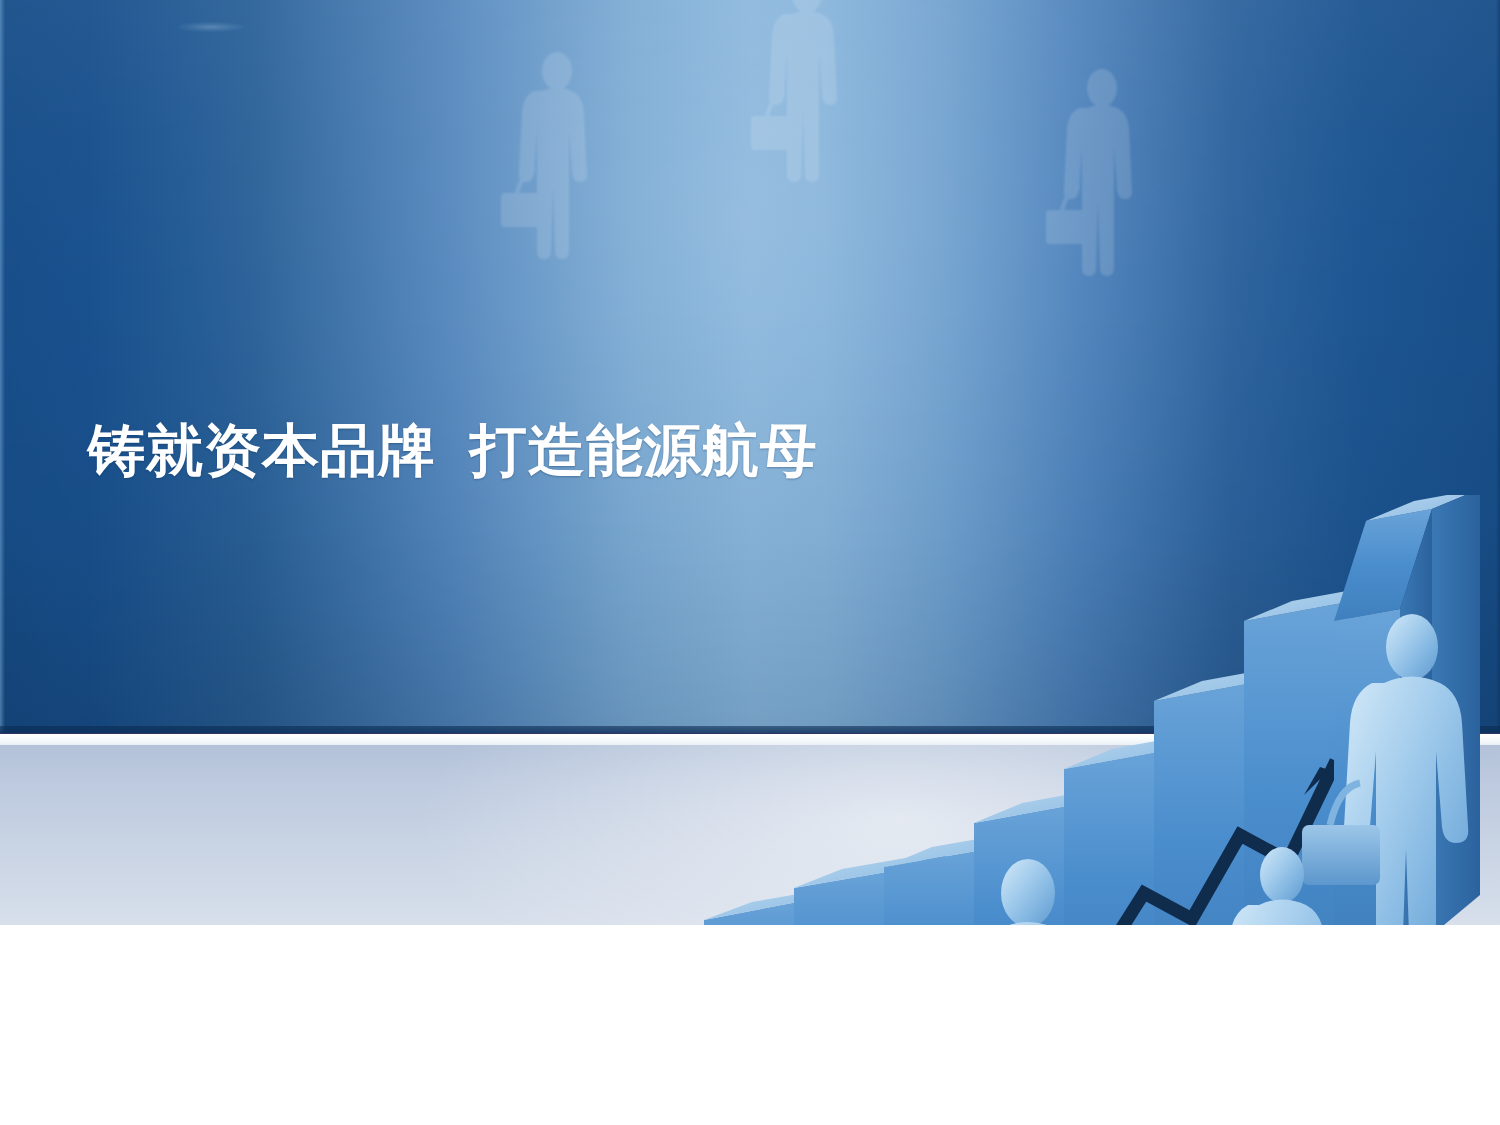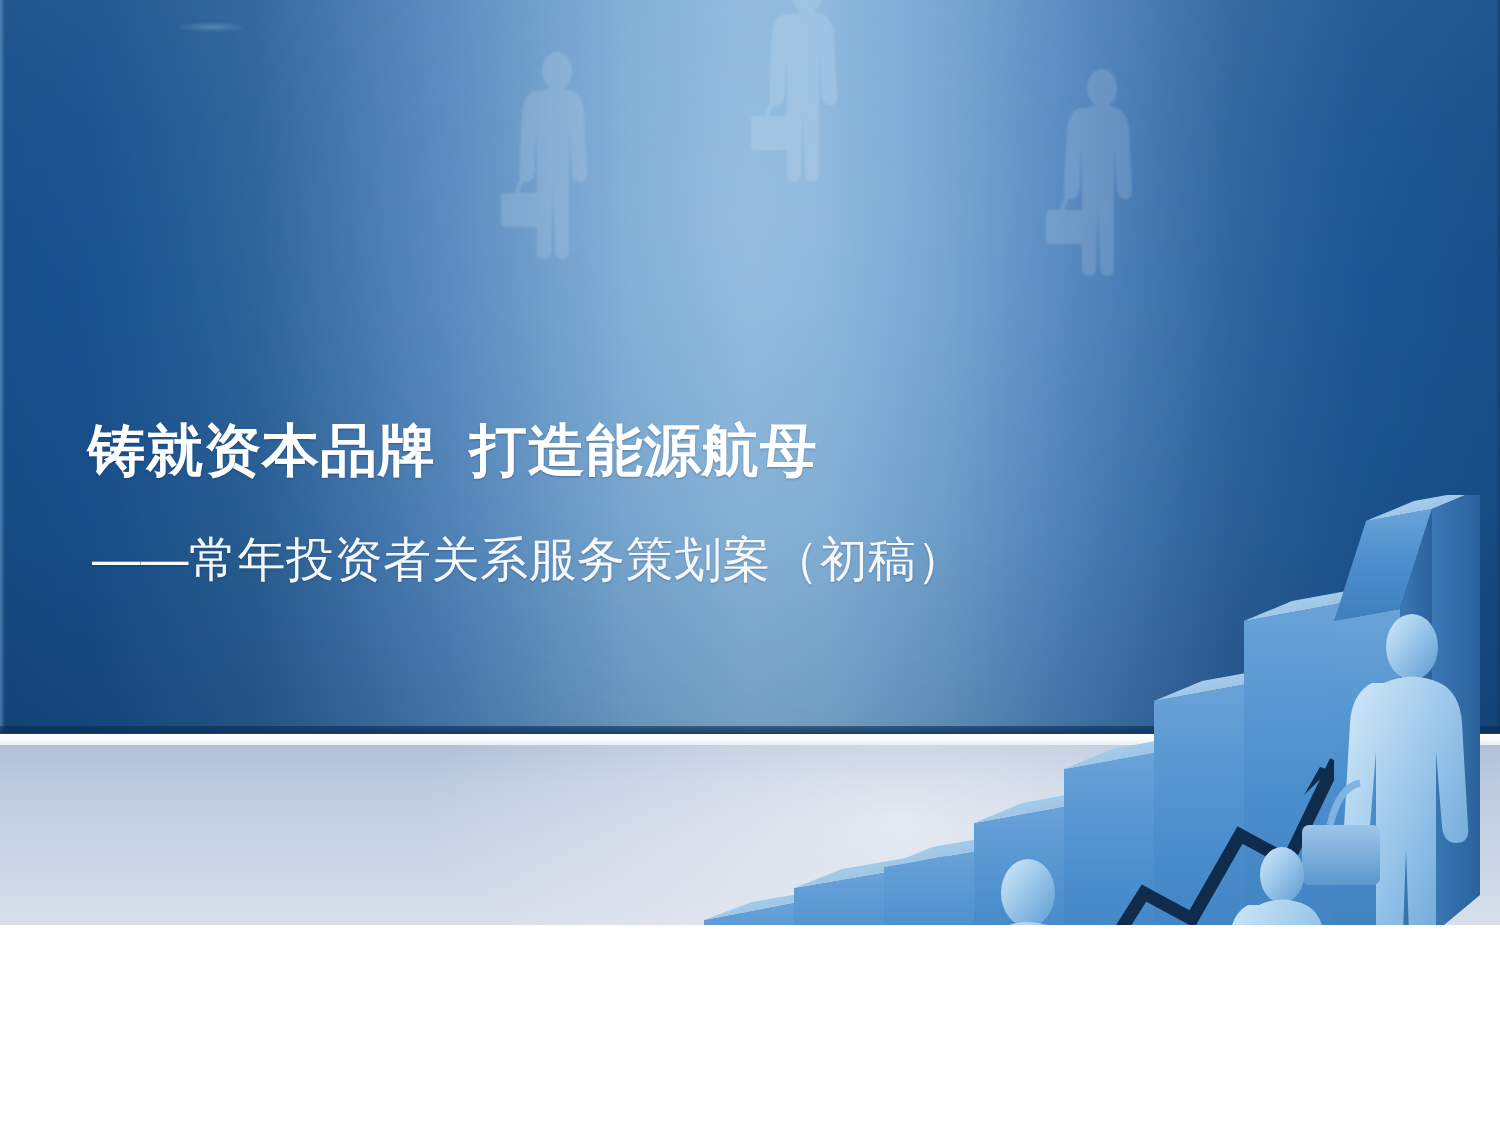--- a/index.html
+++ b/index.html
@@ -323,15 +323,14 @@
         <ellipse cx="330" cy="600" rx="66" ry="15" fill="rgba(120,140,170,0.30)"></ellipse>
         <ellipse cx="338" cy="398" rx="27" ry="34" fill="url(#figG)"></ellipse>
         <path d="M309 434 q29 -14 58 0 q21 11 23 42 l6 108 q2 17 -13 17 q-12 0 -14 -17 l-6 -79 l0 220 q0 16 -14 16 q-12 0 -13 -16 l-4 -118 l-4 118 q-1 16 -13 16 q-14 0 -14 -16 l0 -220 l-6 79 q-2 17 -14 17 q-15 0 -13 -17 l6 -108 q2 -31 23 -42 z" fill="url(#figG)"></path>
         <rect x="224" y="586" width="82" height="62" rx="7" fill="url(#caseG)"></rect>
         <path d="M254 586 q9 -40 31 -44" stroke="#7fb4e0" stroke-width="7" fill="none"></path>
       </g>
     </svg>
   </div>
 
   <div class="title">铸就资本品牌  打造能源航母</div>
-  <div class="subtitle">——常年投资者关系服务策划案（初稿）</div>
 
 </div>
 
 </body></html>

